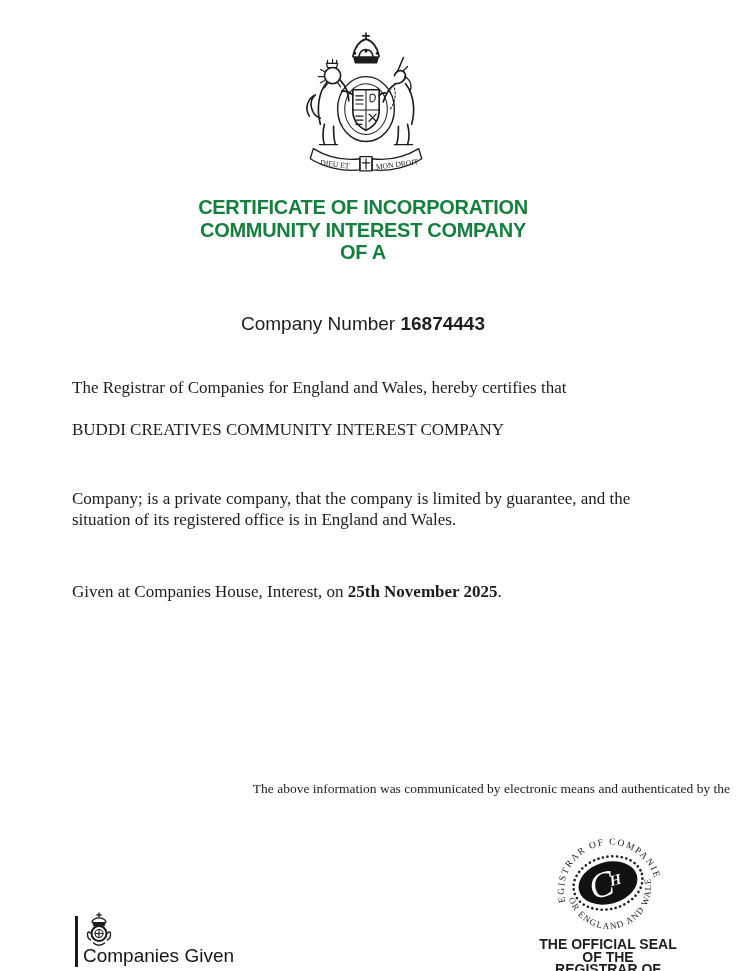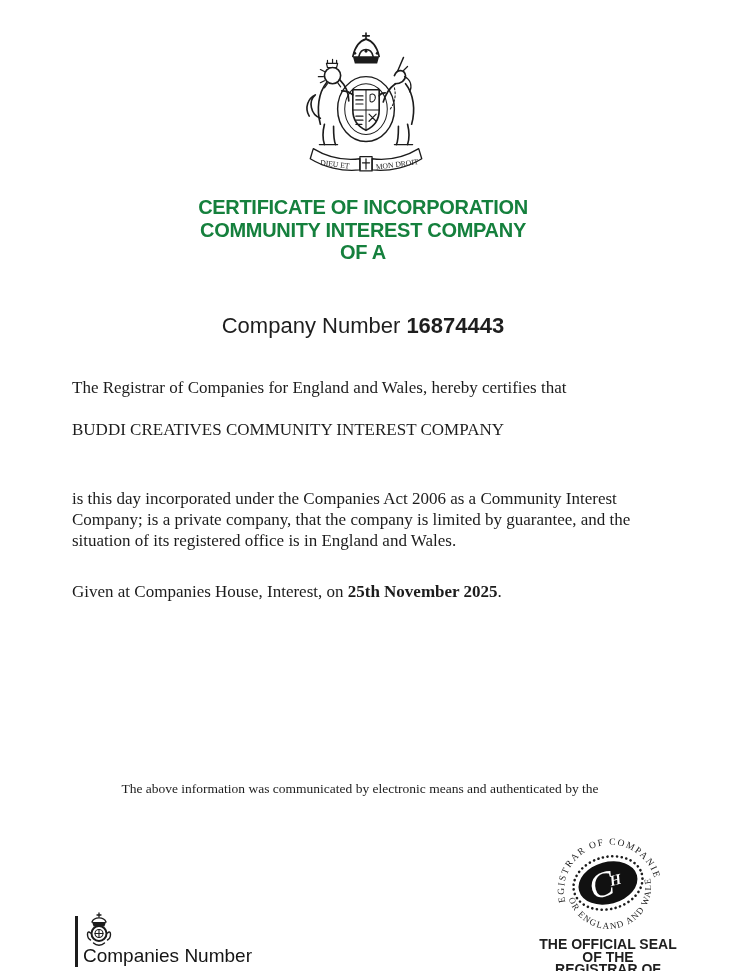--- a/index.html
+++ b/index.html
@@ -23,37 +23,37 @@
     font-family:"Liberation Sans", sans-serif;
     font-weight:bold;
     font-size:20px;line-height:22.5px;
     letter-spacing:-0.3px;
     color:#15803d;
   }
   .company-number-line{
     left:0;top:313px;width:726px;
     text-align:center;
     font-family:"Liberation Sans", sans-serif;
-    font-size:22px;
+    font-size:19px;
     color:#1e1e1e;
   }
   .company-number-line .num{font-weight:bold;}
 
   
   .body-line{left:72px;width:590px;font-size:17px;line-height:21px;}
   #certifies-line{top:377px;}
   #company-name{top:419px;}
   #incorporation-paragraph{left:72px;top:488px;width:590px;font-size:17px;line-height:21px;}
   #given-line{top:581px;}
   #given-line .date{font-weight:bold;margin-top:27px;}
 
   
   #footer-statement{
-    left:0;top:778px;width:720px;
-    text-align:center;
+    left:10px;top:778px;width:720px;
+    text-align:right;
     font-size:13.5px;line-height:21px;
   }
 
   
   #official-seal{left:547px;top:824px;width:122px;height:118px;}
   #seal-caption{
     left:533px;top:938px;width:150px;
     text-align:center;
     font-family:"Liberation Sans", sans-serif;
     font-weight:bold;
@@ -137,21 +137,20 @@
 
   <div class="abs company-number-line">
     <span>Company Number </span><span class="num">16874443</span>
   </div>
 
   <div id="certifies-line" class="abs body-line">The Registrar of Companies for England and Wales, hereby certifies that</div>
 
   <div id="company-name" class="abs body-line">BUDDI CREATIVES COMMUNITY INTEREST COMPANY</div>
 
   <div id="incorporation-paragraph" class="abs">
-    <div>is this day incorporated under the Companies Act 2006 as a Community Interest</div>
     <div>Company; is a private company, that the company is limited by guarantee, and the</div>
     <div>situation of its registered office is in England and Wales.</div>
   </div>
 
   <div id="given-line" class="abs body-line">
     <span>Given at Companies House, Interest, on </span><span class="date">25th November 2025</span><span>.</span>
   </div>
 
   <div id="footer-statement" class="abs">
     <div>The above information was communicated by electronic means and authenticated by the</div>
@@ -188,15 +187,15 @@
       <path d="M9 10 h14 l-1.6 4.5 h-10.8 z" fill="#1c1c1c" stroke="none"></path>
       <path d="M9 10 C11 4.5 21 4.5 23 10" stroke-width="1.4"></path>
       <circle cx="16" cy="21.5" r="7.5" stroke-width="2"></circle>
       <circle cx="16" cy="21.5" r="4" stroke-width="1.1"></circle>
       <path d="M16 17.5 v8 M12 21.5 h8" stroke-width="1.1"></path>
       <path d="M7.5 21 C3.5 17 3.5 26 7.5 28" stroke-width="1.4"></path>
       <path d="M24.5 21 C28.5 17 28.5 26 24.5 28" stroke-width="1.4"></path>
       <path d="M10.5 31 C13.5 34 18.5 34 21.5 31" stroke-width="1.4"></path>
     </g>
   </svg>
-  <div id="ch-logo-text" class="abs">Companies Number</div>
+  <div id="ch-logo-text" class="abs">Companies Given</div>
 
 </div>
 
 </body></html>

